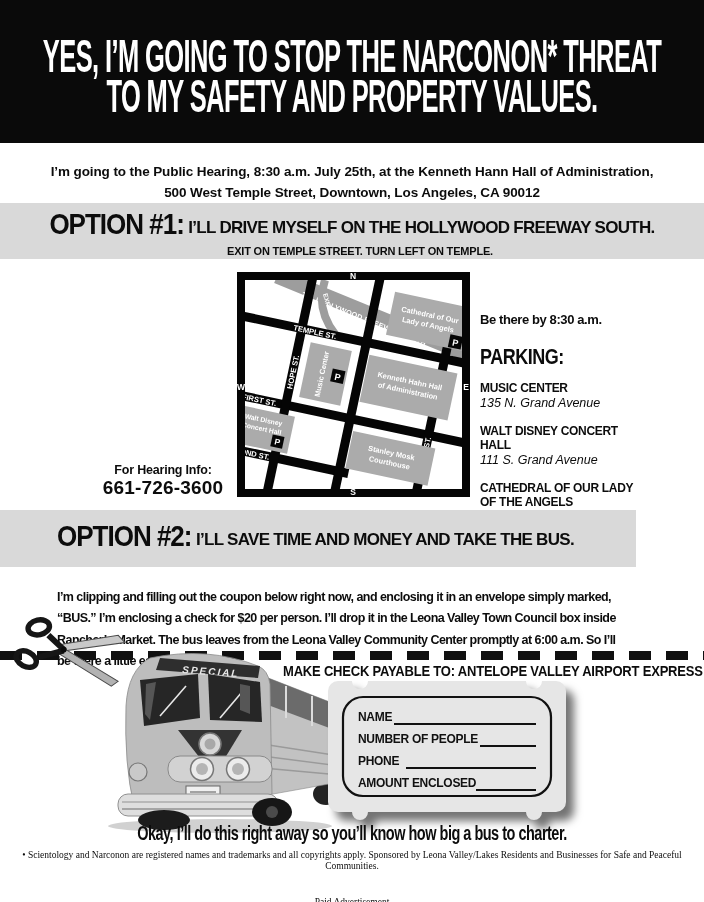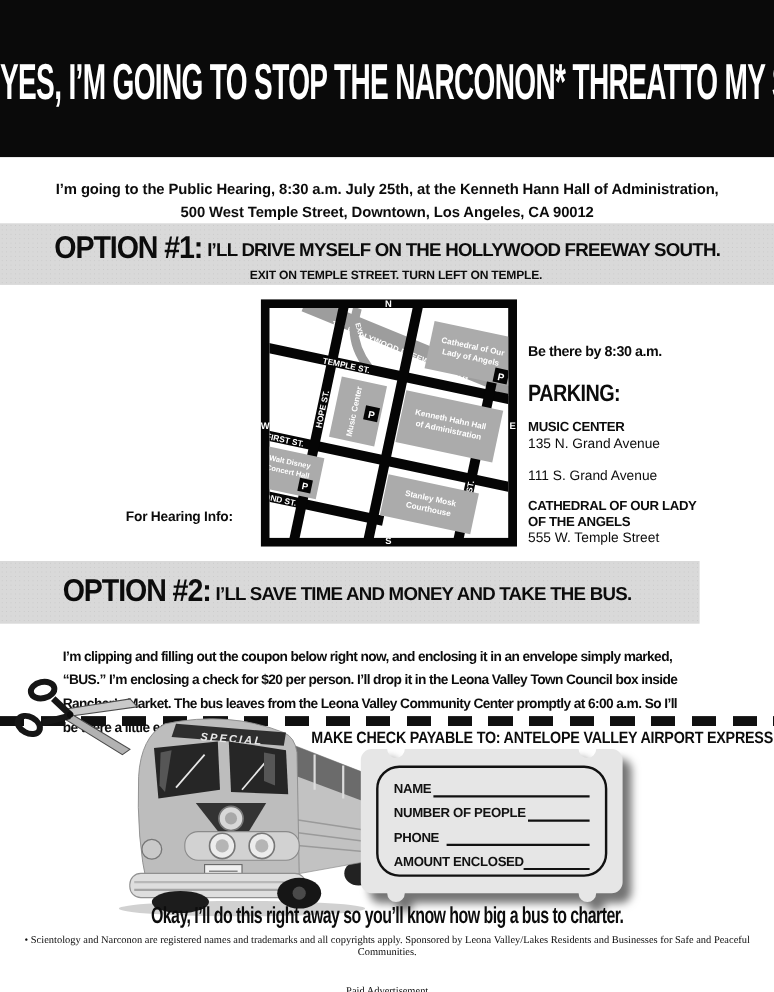--- a/index.html
+++ b/index.html
@@ -1,42 +1,42 @@
 <!DOCTYPE html>
 <html><head>
 <meta charset="utf-8">
 <style>
   html,body{margin:0;padding:0;background:#fff;}
   body{width:704px;height:902px;position:relative;overflow:hidden;
        font-family:"Liberation Sans",sans-serif;color:#0c0c0c;}
   .abs{position:absolute;}
   
   #black-banner{left:0;top:0;width:704px;height:143px;background:#0a0a0a;
-    display:flex;flex-direction:row;align-items:center;justify-content:flex-start;padding-top:10px;box-sizing:border-box;}
+    display:flex;flex-direction:column;align-items:center;justify-content:center;padding-top:10px;box-sizing:border-box;}
   .headline-row{height:40px;display:flex;align-items:center;justify-content:center;}
   .headline-txt{display:inline-block;transform:scaleY(1.8);transform-origin:center;
     color:#fff;font-weight:900;font-size:25.5px;letter-spacing:-0.6px;white-space:nowrap;}
   
   #hearing-banner{left:0;top:143px;width:704px;height:60px;background:#fff;text-align:center;padding-top:18px;box-sizing:border-box;}
   .hearing-line{font-size:13.5px;font-weight:700;letter-spacing:-0.1px;line-height:21px;white-space:nowrap;}
   
   .gray-band{background:#d9d9d9;background-image:radial-gradient(#c7c7c7 0.7px,transparent 0.7px);background-size:4px 4px;}
   #option1-band{left:0;top:203px;width:704px;height:56px;text-align:center;padding-top:8px;box-sizing:border-box;}
   #option2-band{left:0;top:510px;width:636px;height:57px;display:flex;align-items:center;padding-left:57px;box-sizing:border-box;}
   .opt-label{display:inline-block;font-size:26px;font-weight:900;letter-spacing:-1px;transform:scaleY(1.1);transform-origin:center bottom;vertical-align:baseline;}
   .opt-title{font-size:17px;font-weight:900;letter-spacing:-0.7px;vertical-align:2px;margin-top:36px;}
   .opt-sub{font-size:11px;font-weight:600;letter-spacing:-0.2px;margin-top:3px;margin-left:16px;}
   
   #map-svg{left:237px;top:272px;width:233px;height:225px;}
   #right-col{left:480px;top:312px;width:185px;}
   .be-there{font-size:13px;font-weight:800;letter-spacing:-0.4px;}
   .parking-head{display:inline-block;font-size:18px;font-weight:900;letter-spacing:-0.5px;transform:scaleY(1.2);transform-origin:left center;margin-top:20px;}
   .pk-entry{margin-top:13px;width:165px;}
   .pk-name{font-size:12px;font-weight:800;letter-spacing:-0.3px;line-height:14px;}
-  .pk-addr{font-size:12.5px;font-weight:400;line-height:16px;}
+  .pk-addr{font-size:12.5px;font-weight:400;line-height:16px;font-style:italic;}
   #hearing-info{left:88px;top:463px;width:150px;text-align:center;}
   .hi-label{font-size:12.5px;font-weight:800;letter-spacing:-0.2px;}
   .hi-phone{font-size:19px;font-weight:800;letter-spacing:0.2px;}
   
   #option2-body{left:57px;top:574px;width:572px;font-size:12.5px;font-weight:700;
     letter-spacing:-0.55px;line-height:21.5px;}
   
   #cutline{left:0;top:651px;width:704px;height:9px;
     background:repeating-linear-gradient(90deg,#101010 0 22px,transparent 22px 37px);}
   #scissors-svg{left:12px;top:618px;width:118px;height:72px;transform:rotate(10deg);}
@@ -140,30 +140,32 @@
 </svg>
 
 <div class="abs" id="right-col">
   <div class="be-there">Be there by 8:30 a.m.</div>
   <div><span class="parking-head">PARKING:</span></div>
   <div class="pk-entry">
     <div class="pk-name">MUSIC CENTER</div>
     <div class="pk-addr">135 N. Grand Avenue</div>
   </div>
   <div class="pk-entry">
+    <div class="pk-name">WALT DISNEY CONCERT HALL</div>
     <div class="pk-addr">111 S. Grand Avenue</div>
   </div>
   <div class="pk-entry">
     <div class="pk-name">CATHEDRAL OF OUR LADY OF THE ANGELS</div>
     <div class="pk-addr">555 W. Temple Street</div>
   </div>
 </div>
 
 <div class="abs" id="hearing-info">
   <div class="hi-label">For Hearing Info:</div>
+  <div class="hi-phone">661-726-3600</div>
 </div>
 
 <div class="abs gray-band" id="option2-band">
   <div>
     <span class="opt-label">OPTION #2:</span>
     <span class="opt-title">I’LL SAVE TIME AND MONEY AND TAKE THE BUS.</span>
   </div>
 </div>
 
 <p class="abs" id="option2-body">I’m clipping and filling out the coupon below right now, and enclosing it in an envelope simply marked, “BUS.” I’m enclosing a check for $20 per person. I’ll drop it in the Leona Valley Town Council box inside Rancher’s Market. The bus leaves from the Leona Valley Community Center promptly at 6:00 a.m. So I’ll be there a little early.</p>

